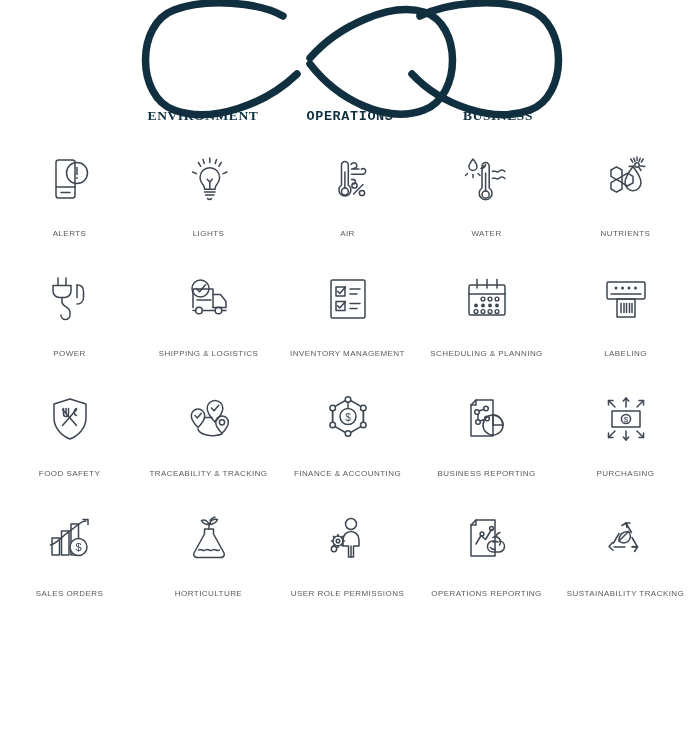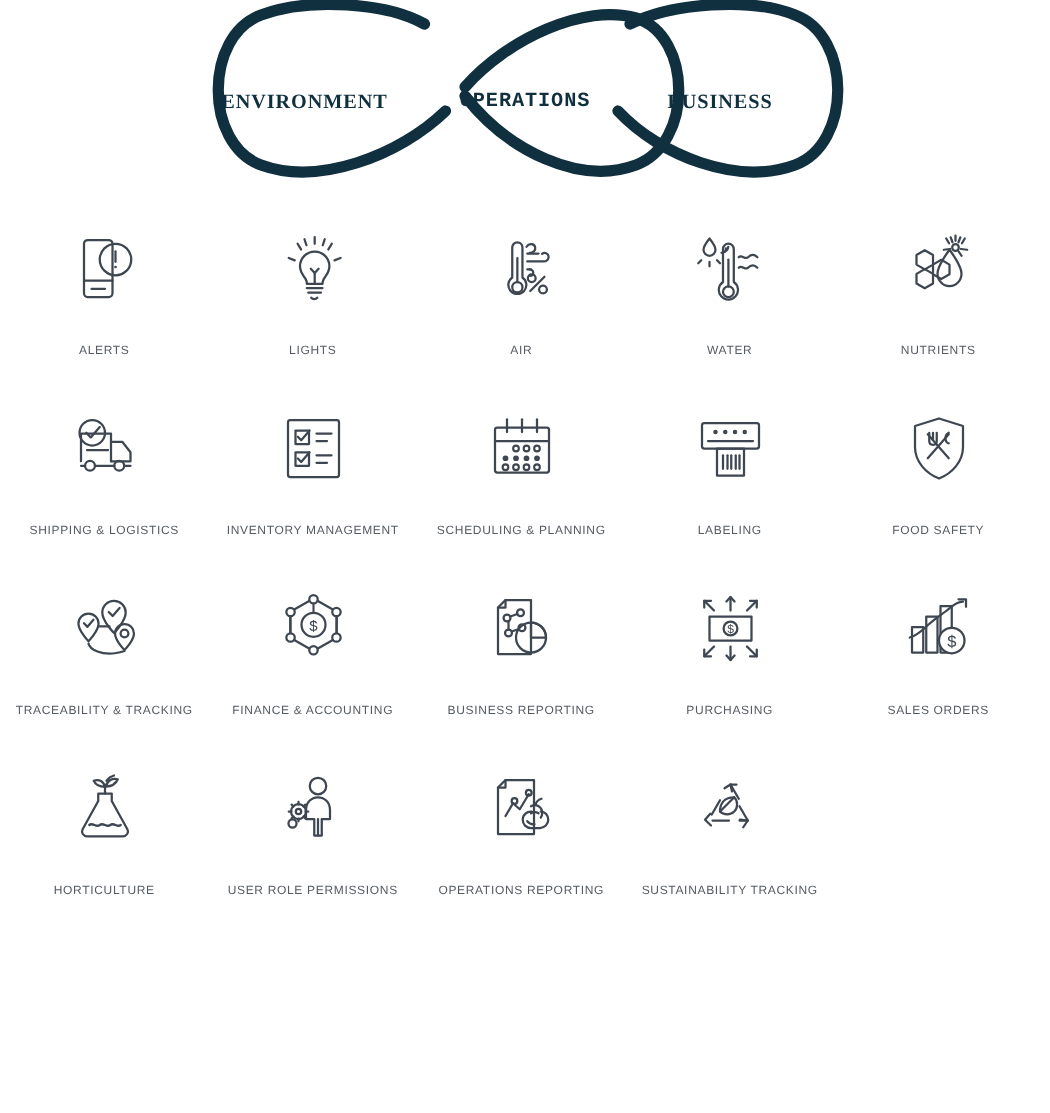--- a/index.html
+++ b/index.html
@@ -19,24 +19,25 @@
   #ribbon-svg { position: absolute; left: 0; top: 0; }
   .ribbon-label {
     position: absolute;
     font-family: "Liberation Serif", serif;
     font-weight: bold;
     font-size: 13.5px;
     letter-spacing: 0.6px;
     color: #10303f;
     white-space: nowrap;
     transform: translate(-50%, -50%);
+    margin-top: 48px;
   }
   #label-environment { left: 203px; top: 68px; }
   #label-operations  { left: 350px; top: 68px; font-family: Liberation Mono, monospace; }
-  #label-business    { left: 480px; top: 68px; }
+  #label-business    { left: 498px; top: 68px; }
 
   
   #grid {
     position: relative;
     width: 700px;
     padding: 8px 0 0 0;
     display: flex;
     flex-wrap: wrap;
   }
   .cell {
@@ -189,20 +190,34 @@
           <line x1="28.2" y1="12.5" x2="32.4" y2="12"></line>
           <line x1="43.8" y1="12.5" x2="39.6" y2="12"></line>
           <line x1="40" y1="16.5" x2="38" y2="13.5"></line>
           <line x1="32.8" y1="4.2" x2="34" y2="7.5"></line>
           <line x1="39.2" y1="4.2" x2="38" y2="7.5"></line>
         </svg>
       </div>
       <div class="cell-label">NUTRIENTS</div>
     </div>
 
+    <div class="cell">
+      <div class="cell-icon">
+        <svg viewBox="0 0 50 50">
+          <line x1="13" y1="4" x2="13" y2="11"></line>
+          <line x1="21" y1="4" x2="21" y2="11"></line>
+          <path d="M8 11.5h18v5.5a6.5 6.5 0 0 1-6.5 6.5h-5A6.5 6.5 0 0 1 8 17z"></path>
+          <path d="M17 23.5v4.5c0 5 8 4.5 8 10.5v2.5a4.5 4.5 0 1 1-9 0"></path>
+          <path d="M32 11v12.5"></path>
+          <path d="M32 11c4 0 6.5 2.5 6.5 6.5v3"></path>
+          <path d="M38.5 20.5v3c0 4-2.6 6.5-6.5 6.5"></path>
+        </svg>
+      </div>
+      <div class="cell-label">POWER</div>
+    </div>
 
     <div class="cell">
       <div class="cell-icon">
         <svg viewBox="0 0 50 50">
           <path d="M9 33.5V15h20v18.5"></path>
           <path d="M29 20.5h7.5l5.5 7v6H29"></path>
           <line x1="13" y1="26" x2="27" y2="26"></line>
           <circle cx="15" cy="36.5" r="3.3"></circle>
           <circle cx="34.5" cy="36.5" r="3.3"></circle>
           <line x1="18.3" y1="36.5" x2="31.2" y2="36.5"></line>

